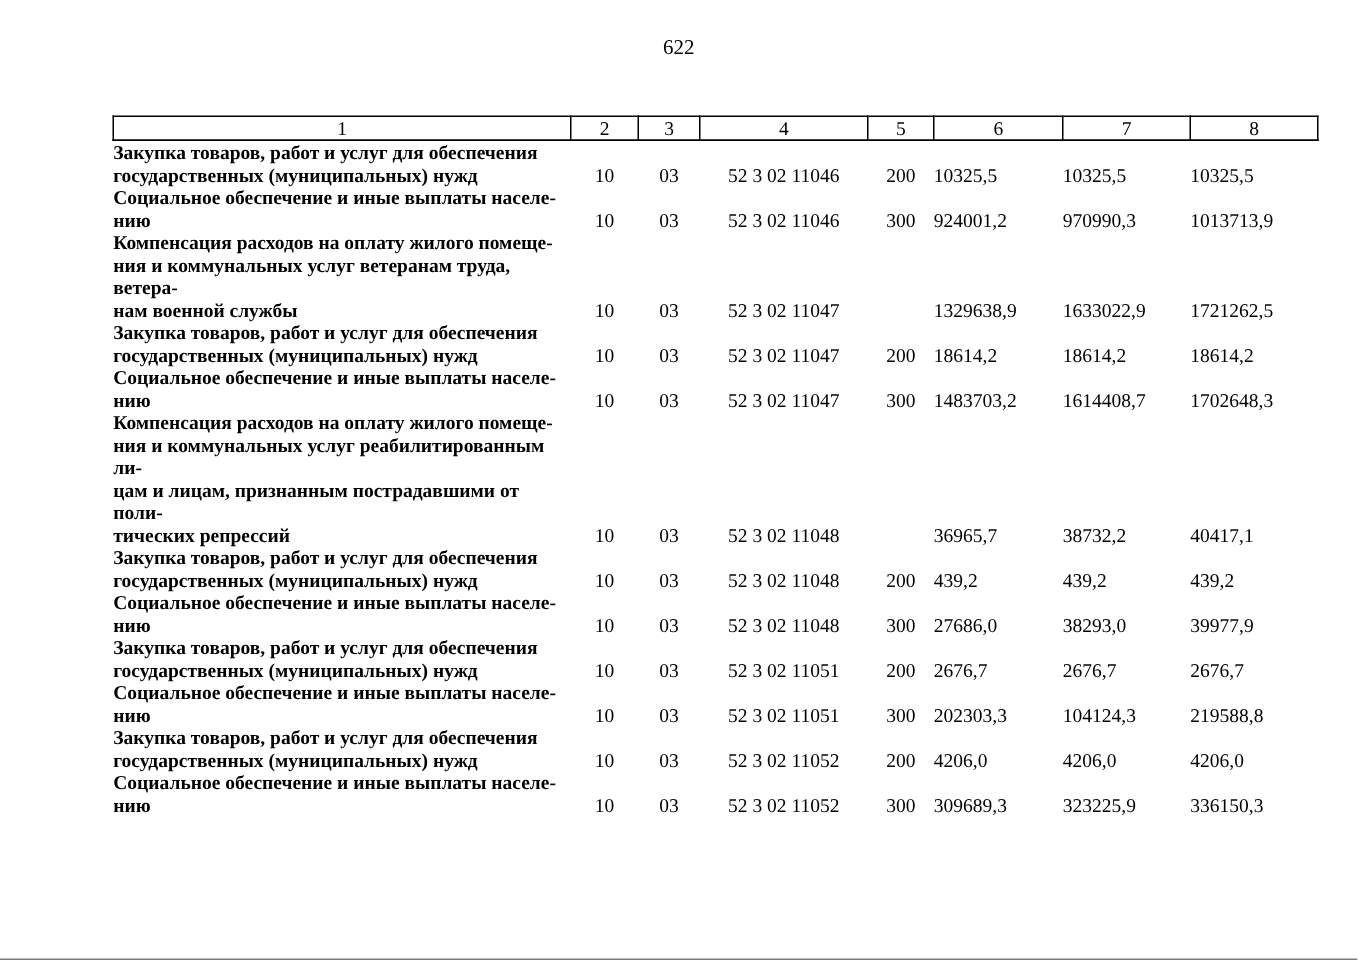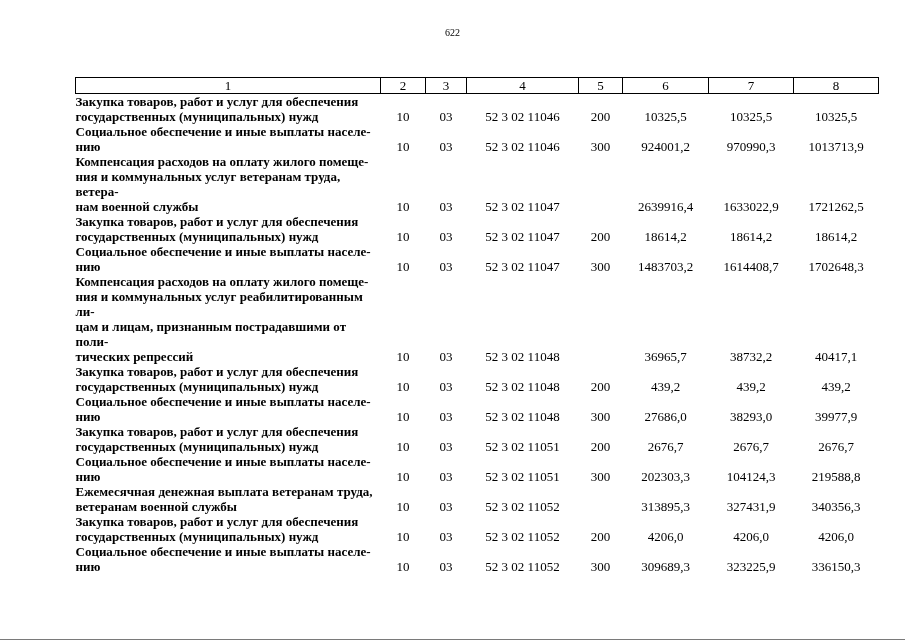--- a/index.html
+++ b/index.html
@@ -14,21 +14,21 @@
     width: 905px;
     height: 640px;
     background: #ffffff;
     box-sizing: border-box;
     border-bottom: 1px solid #7a7a7a;
     overflow: hidden;
   }
   .page-number {
     padding-top: 25px;
     text-align: center;
-    font-size: 10px;
+    font-size: 14px;
     line-height: 16px;
   }
   table.budget {
     border-collapse: collapse;
     table-layout: fixed;
     width: 803px;
     margin: 36px 0 0 75px;
     font-size: 13px;
   }
   table.budget thead td {
@@ -48,21 +48,21 @@
   }
   td.c-name {
     text-align: left;
     white-space: pre-line;
     padding-left: 7px;
     padding-right: 2px;
     font-weight: bold;
   }
   td.c-center { text-align: center; }
   td.c-num {
-    text-align: center;
+    text-align: left;
     padding-right: 7px;
   }
 </style>
 </head>
 <body>
 
 <div class="page">
   <div class="page-number">622</div>
 
   <table class="budget">
@@ -112,21 +112,21 @@
     <td class="c-num">1013713,9</td>
   </tr>
         <tr>
     <td class="c-name">Компенсация расходов на оплату жилого помеще-
 ния и коммунальных услуг ветеранам труда, ветера-
 нам военной службы</td>
     <td class="c-center">10</td>
     <td class="c-center">03</td>
     <td class="c-center">52 3 02 11047</td>
     <td class="c-center"></td>
-    <td class="c-num">2639916,4</td>
+    <td class="c-num">1329638,9</td>
     <td class="c-num">1633022,9</td>
     <td class="c-num">1721262,5</td>
   </tr>
         <tr>
     <td class="c-name">Закупка товаров, работ и услуг для обеспечения
 государственных (муниципальных) нужд</td>
     <td class="c-center">10</td>
     <td class="c-center">03</td>
     <td class="c-center">52 3 02 11047</td>
     <td class="c-center">200</td>
@@ -196,31 +196,20 @@
 нию</td>
     <td class="c-center">10</td>
     <td class="c-center">03</td>
     <td class="c-center">52 3 02 11051</td>
     <td class="c-center">300</td>
     <td class="c-num">202303,3</td>
     <td class="c-num">104124,3</td>
     <td class="c-num">219588,8</td>
   </tr>
         <tr>
-    <td class="c-name">Ежемесячная денежная выплата ветеранам труда,
-ветеранам военной службы</td>
-    <td class="c-center">10</td>
-    <td class="c-center">03</td>
-    <td class="c-center">52 3 02 11052</td>
-    <td class="c-center"></td>
-    <td class="c-num">313895,3</td>
-    <td class="c-num">327431,9</td>
-    <td class="c-num">340356,3</td>
-  </tr>
-        <tr>
     <td class="c-name">Закупка товаров, работ и услуг для обеспечения
 государственных (муниципальных) нужд</td>
     <td class="c-center">10</td>
     <td class="c-center">03</td>
     <td class="c-center">52 3 02 11052</td>
     <td class="c-center">200</td>
     <td class="c-num">4206,0</td>
     <td class="c-num">4206,0</td>
     <td class="c-num">4206,0</td>
   </tr>

